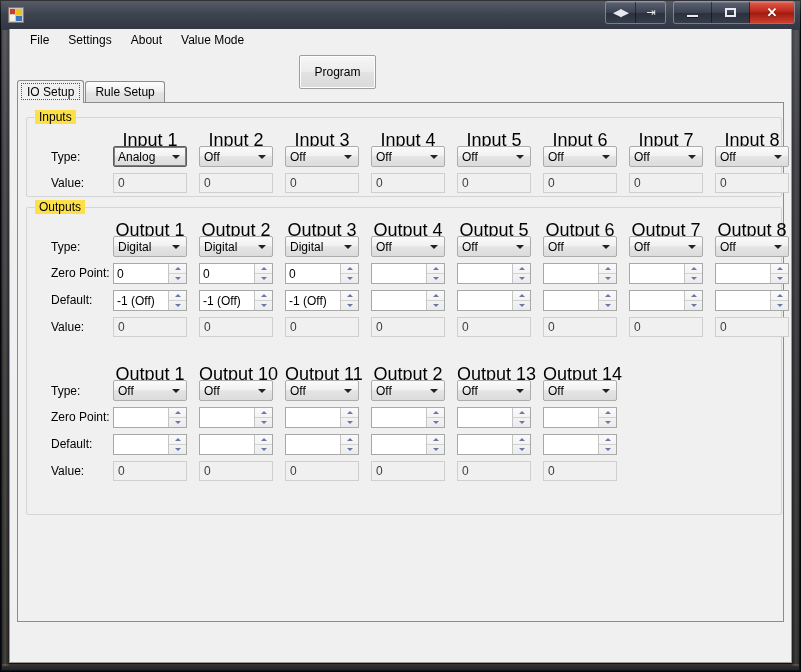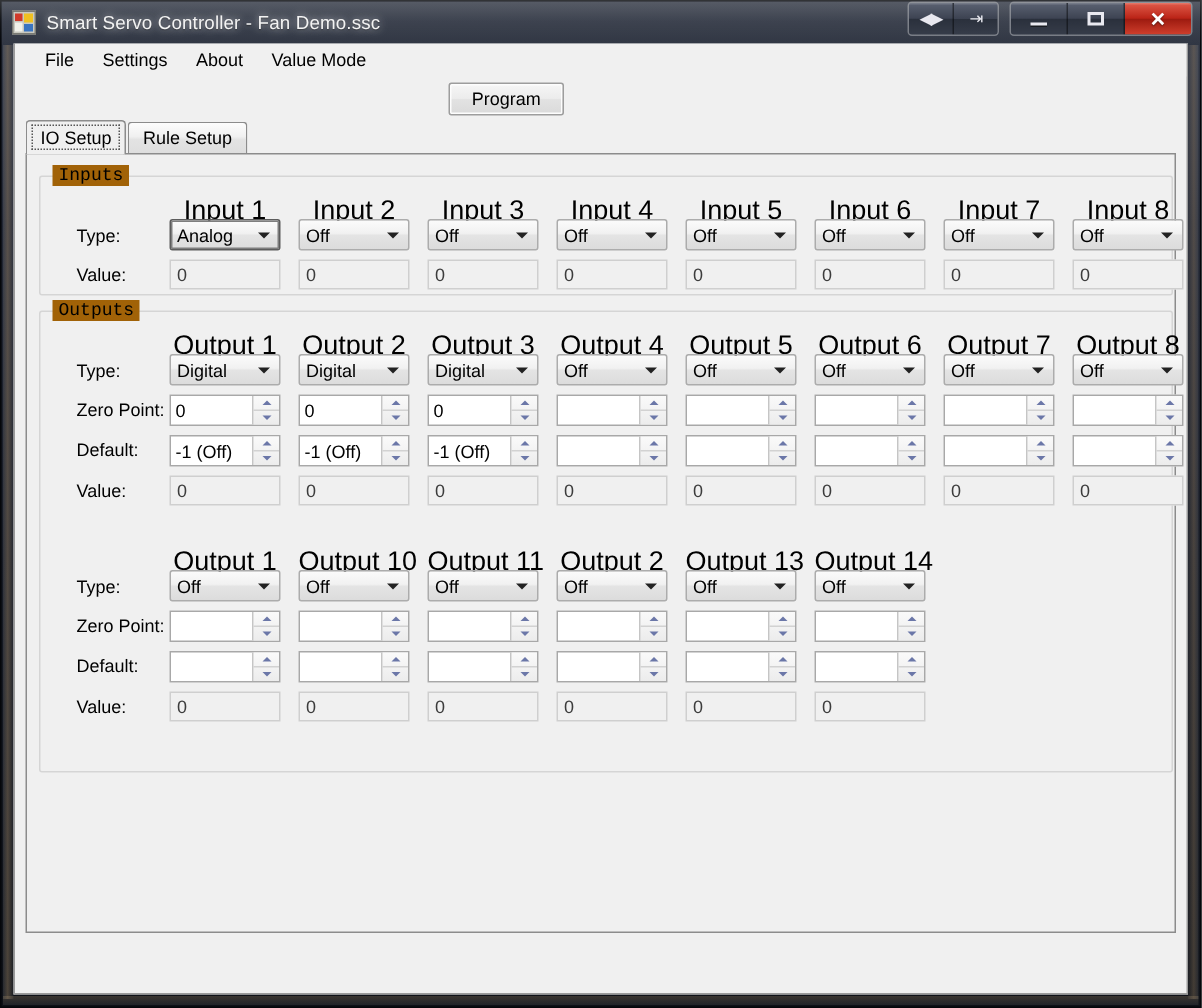--- a/index.html
+++ b/index.html
@@ -171,21 +171,21 @@
   
   .program-row {
     position: relative;
     height: 30px;
   }
   .program-btn {
     position: absolute;
     left: 289px;
     top: 4px;
     width: 77px;
-    height: 22px;
+    height: 34px;
     font-family: "Liberation Sans", sans-serif;
     font-size: 12px;
     color: #000;
     background: linear-gradient(180deg,#f6f6f6 0%, #ececec 48%, #e2e2e2 52%, #dadada 100%);
     border: 1px solid #9d9d9d;
     border-radius: 2px;
     box-shadow: inset 0 0 0 1px #fdfdfd;
     cursor: default;
     padding: 0;
   }
@@ -239,26 +239,25 @@
   .groupbox {
     position: absolute;
     border: 1px solid #d5d5d5;
     border-radius: 2px;
     box-sizing: border-box;
   }
   .groupbox > .gb-title {
     position: absolute;
     top: -8px;
     left: 8px;
-    background: #a16207;
+    background: #fde047;
     padding: 0 4px;
     font-size: 12px;
     color: #000;
     white-space: nowrap;
-    font-family: Liberation Mono, monospace;
   }
 
   #gb-inputs { left: 8px; top: 14px; width: 756px; height: 80px; }
   #gb-outputs { left: 8px; top: 104px; width: 756px; height: 308px; }
 
   
   .row-label {
     position: absolute;
     font-size: 12px;
     color: #000;
@@ -391,21 +390,20 @@
   <div class="frame-right-sheen"></div>
   <div class="frame-bottom-sheen"></div>
 
   <div class="titlebar">
     <div class="title-icon">
       <i class="ti-r"></i>
         <i class="ti-y"></i>
         <i class="ti-b"></i>
         <i class="ti-w"></i>
     </div>
-    <div class="title-text">Smart Servo Controller - Fan Demo.ssc</div>
 
     <div class="win-btns">
       <div class="btn-group">
         <div class="wb">
           <span class="glyph-lr">◀▶</span>
         </div>
         <div class="wb">
           <span class="glyph-lr">⇥</span>
         </div>
       </div>

